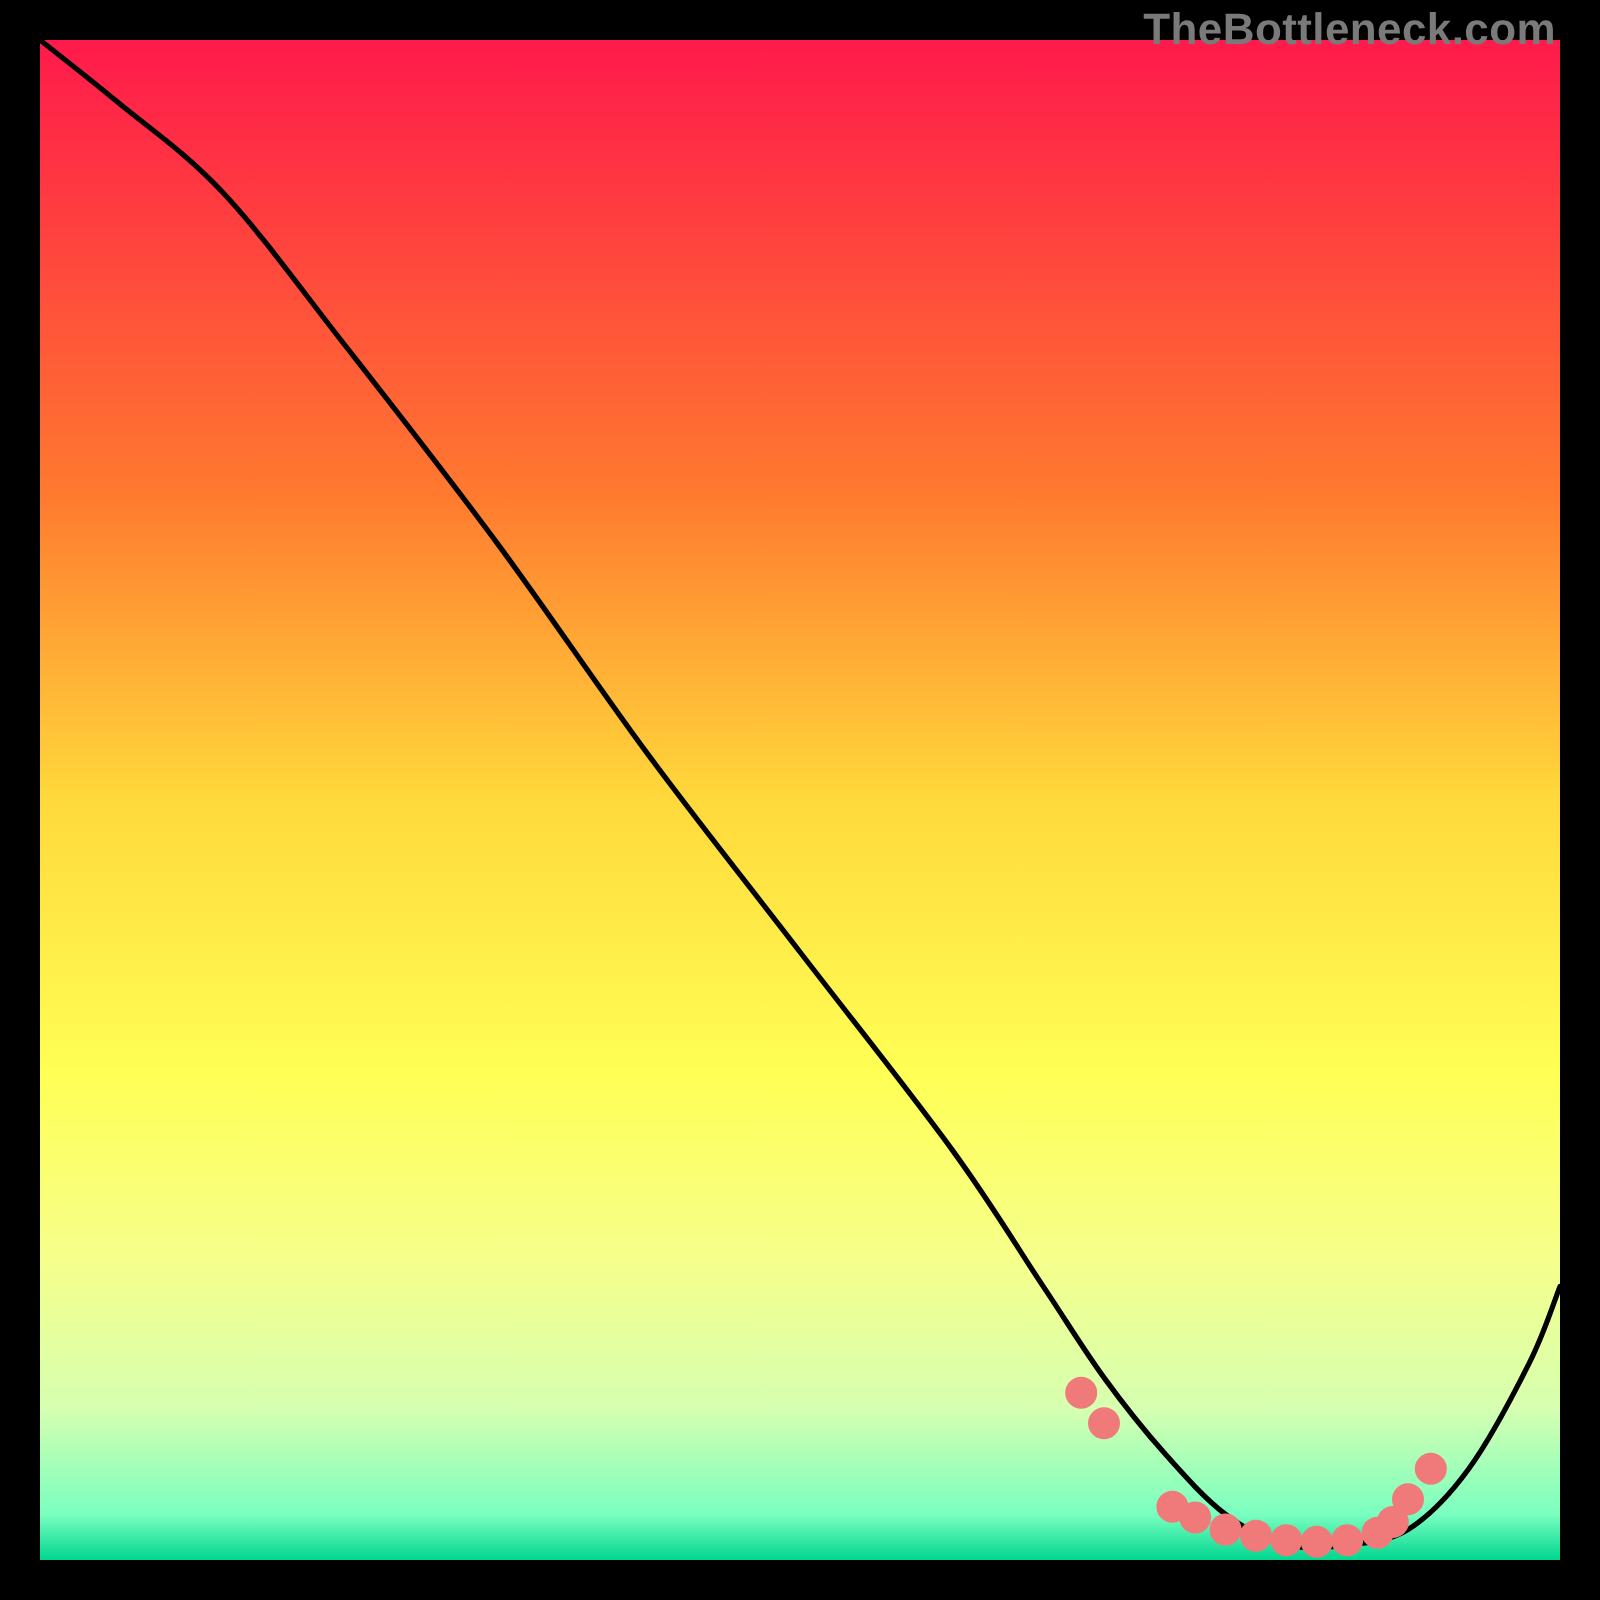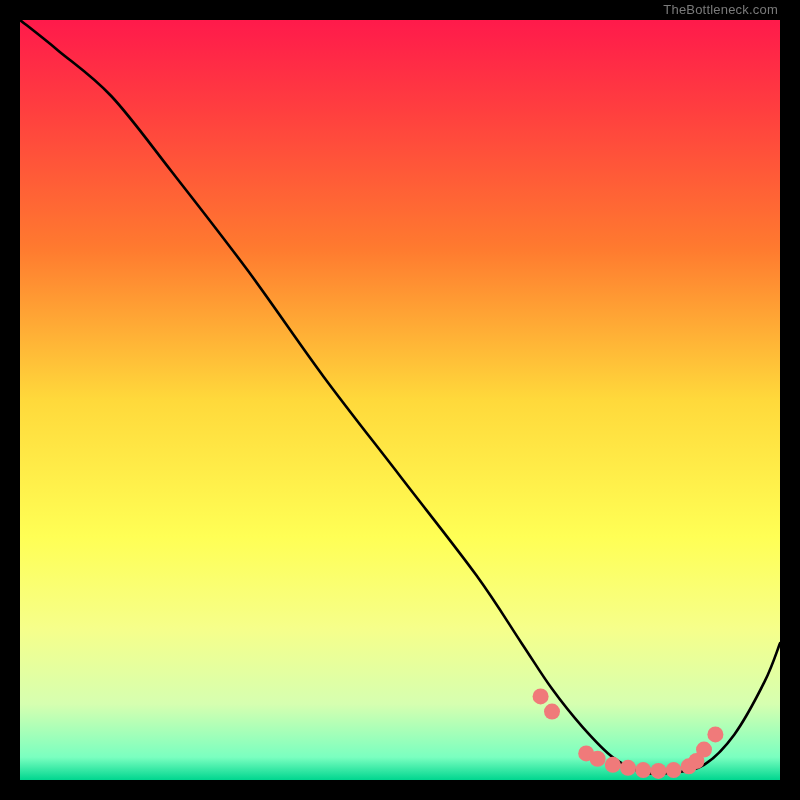--- a/index.html
+++ b/index.html
@@ -24,22 +24,22 @@
     left: 0;
     top: 0;
     width: 760px;
     height: 760px;
   }
   .watermark {
     position: absolute;
     top: 2px;
     right: 22px;
     color: #7a7a7a;
-    font-size: 13px;
-    font-weight: 400;
+    font-size: 22px;
+    font-weight: 700;
     letter-spacing: 0.2px;
     z-index: 10;
     margin-left: 29px;
   }
   svg { display: block; }
 </style>
 </head>
 <body>
 
 <div class="watermark">TheBottleneck.com</div>

